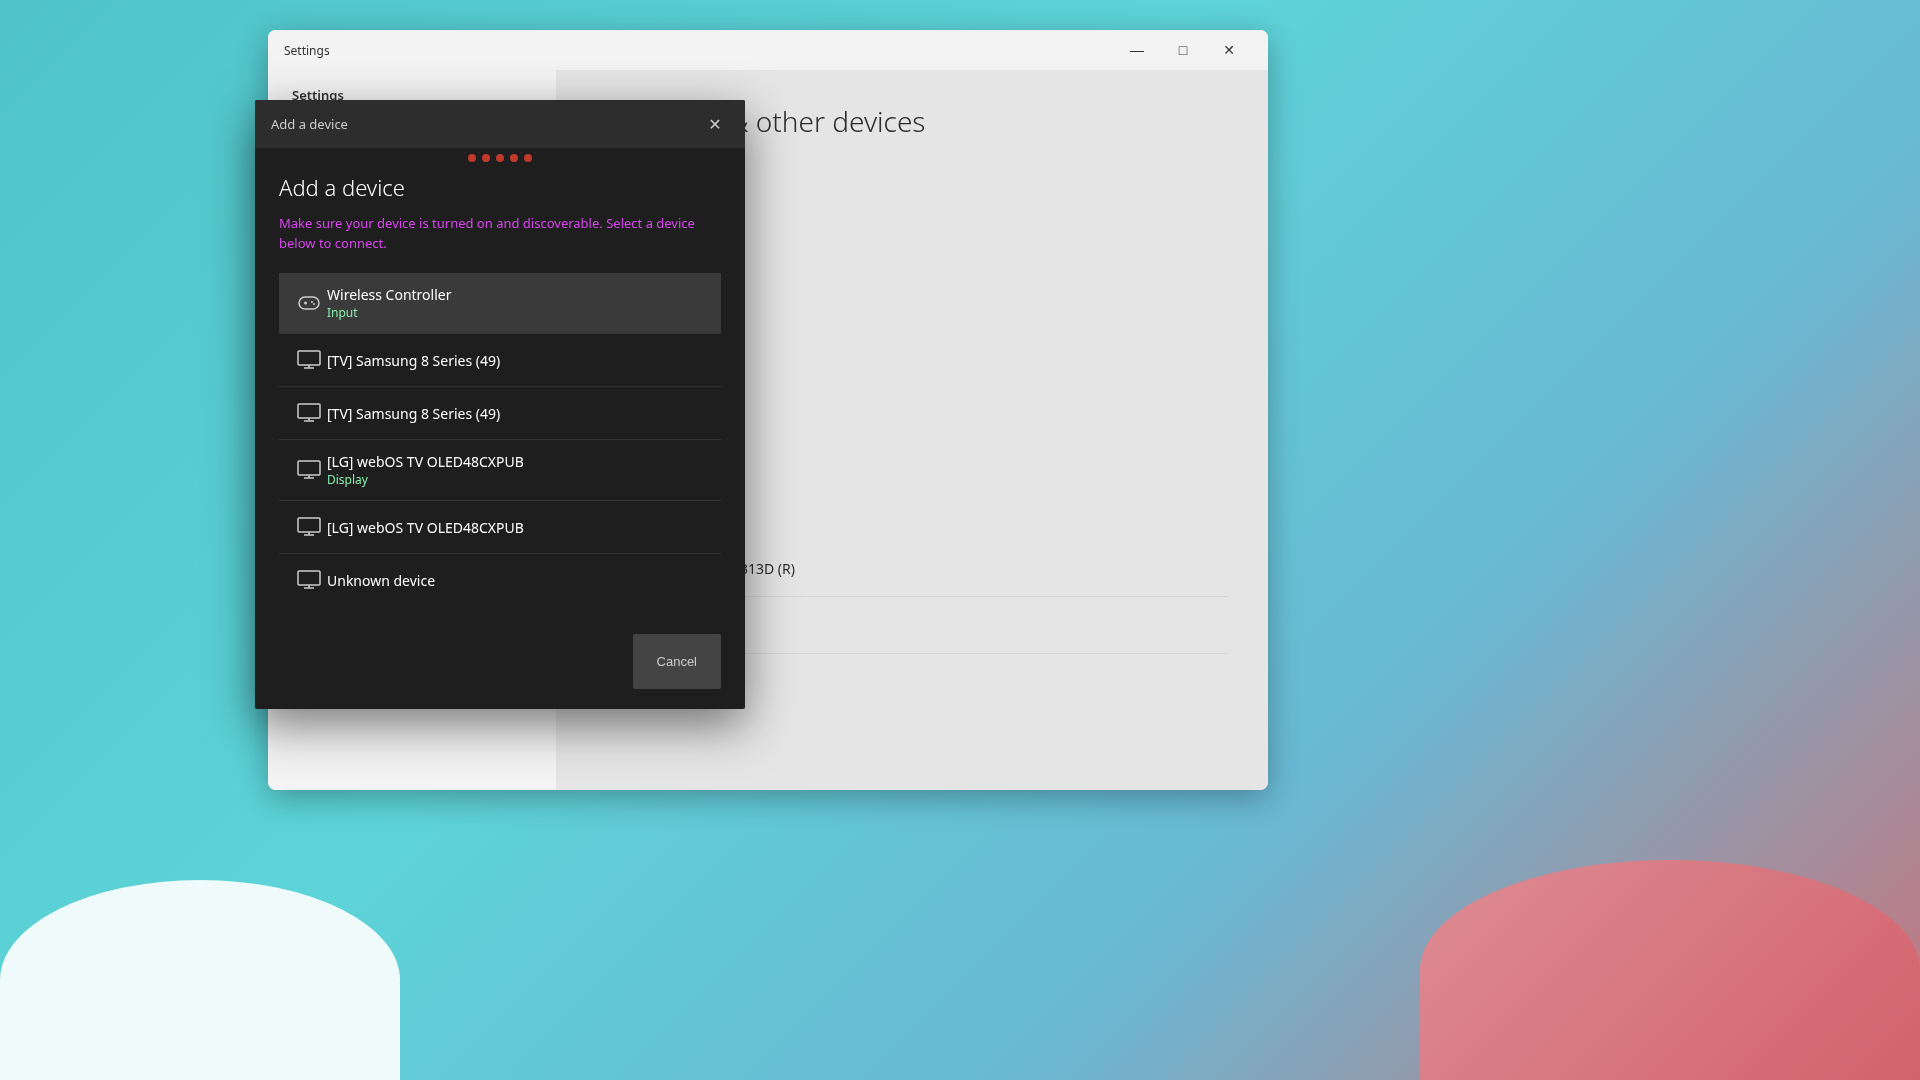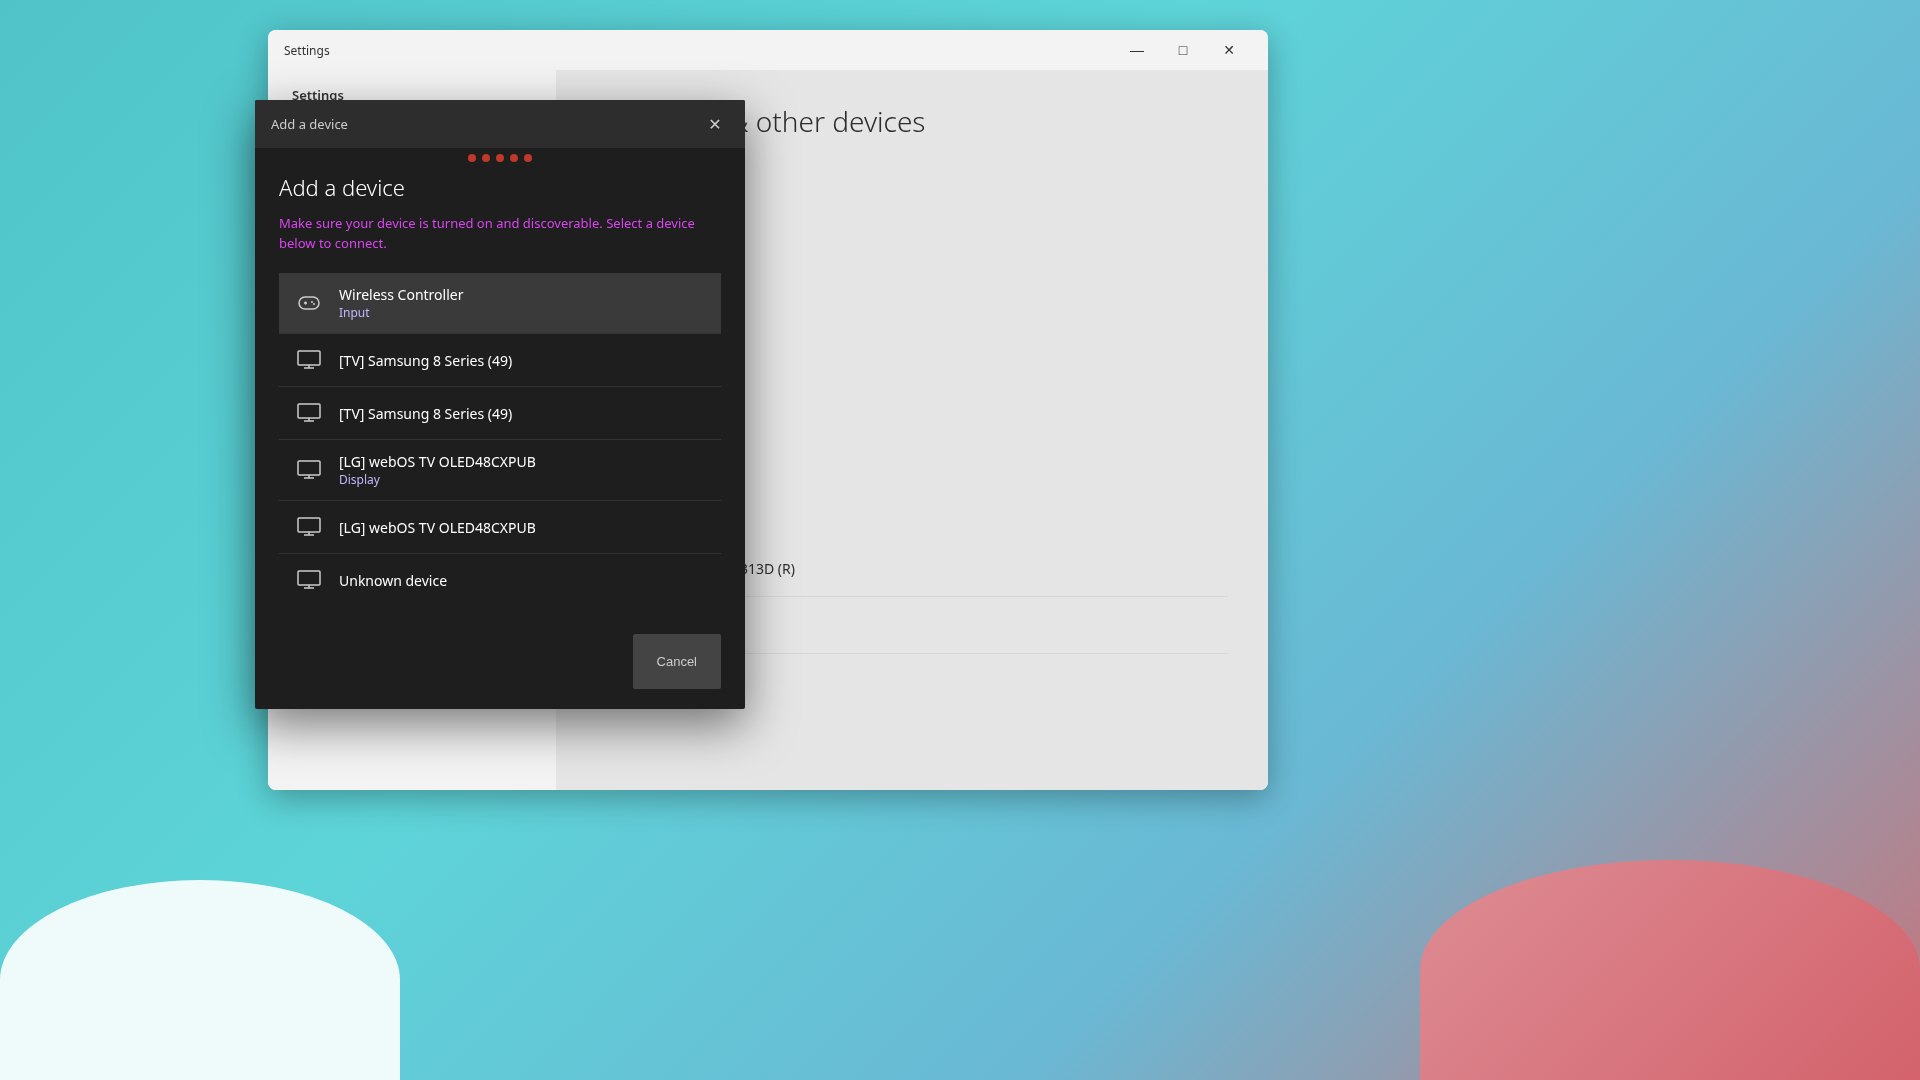--- a/index.html
+++ b/index.html
@@ -281,42 +281,42 @@
 
     
     .dialog-device-list {
       list-style: none;
     }
     .dialog-device-item {
       display: flex;
       align-items: center;
       padding: 12px 16px;
       cursor: pointer;
-      gap: 16px;
+      gap: 4px;
       border-bottom: 1px solid #333;
     }
     .dialog-device-item.selected { background: #3a3a3a; }
     .dialog-device-item:last-child { border-bottom: none; }
 
     .dialog-device-icon {
       width: 28px;
       height: 28px;
       flex-shrink: 0;
       display: flex;
       align-items: center;
       justify-content: center;
     }
 
     .dialog-device-name {
       font-size: 14px;
       color: #fff;
     }
     .dialog-device-type {
       font-size: 12px;
-      color: #c4b5fd;
+      color: #86efac;
     }
 
     .dialog-footer {
       padding: 12px 24px 20px;
       display: flex;
       justify-content: flex-end;
     }
 
     .cancel-btn {
       padding: 20px 24px;

